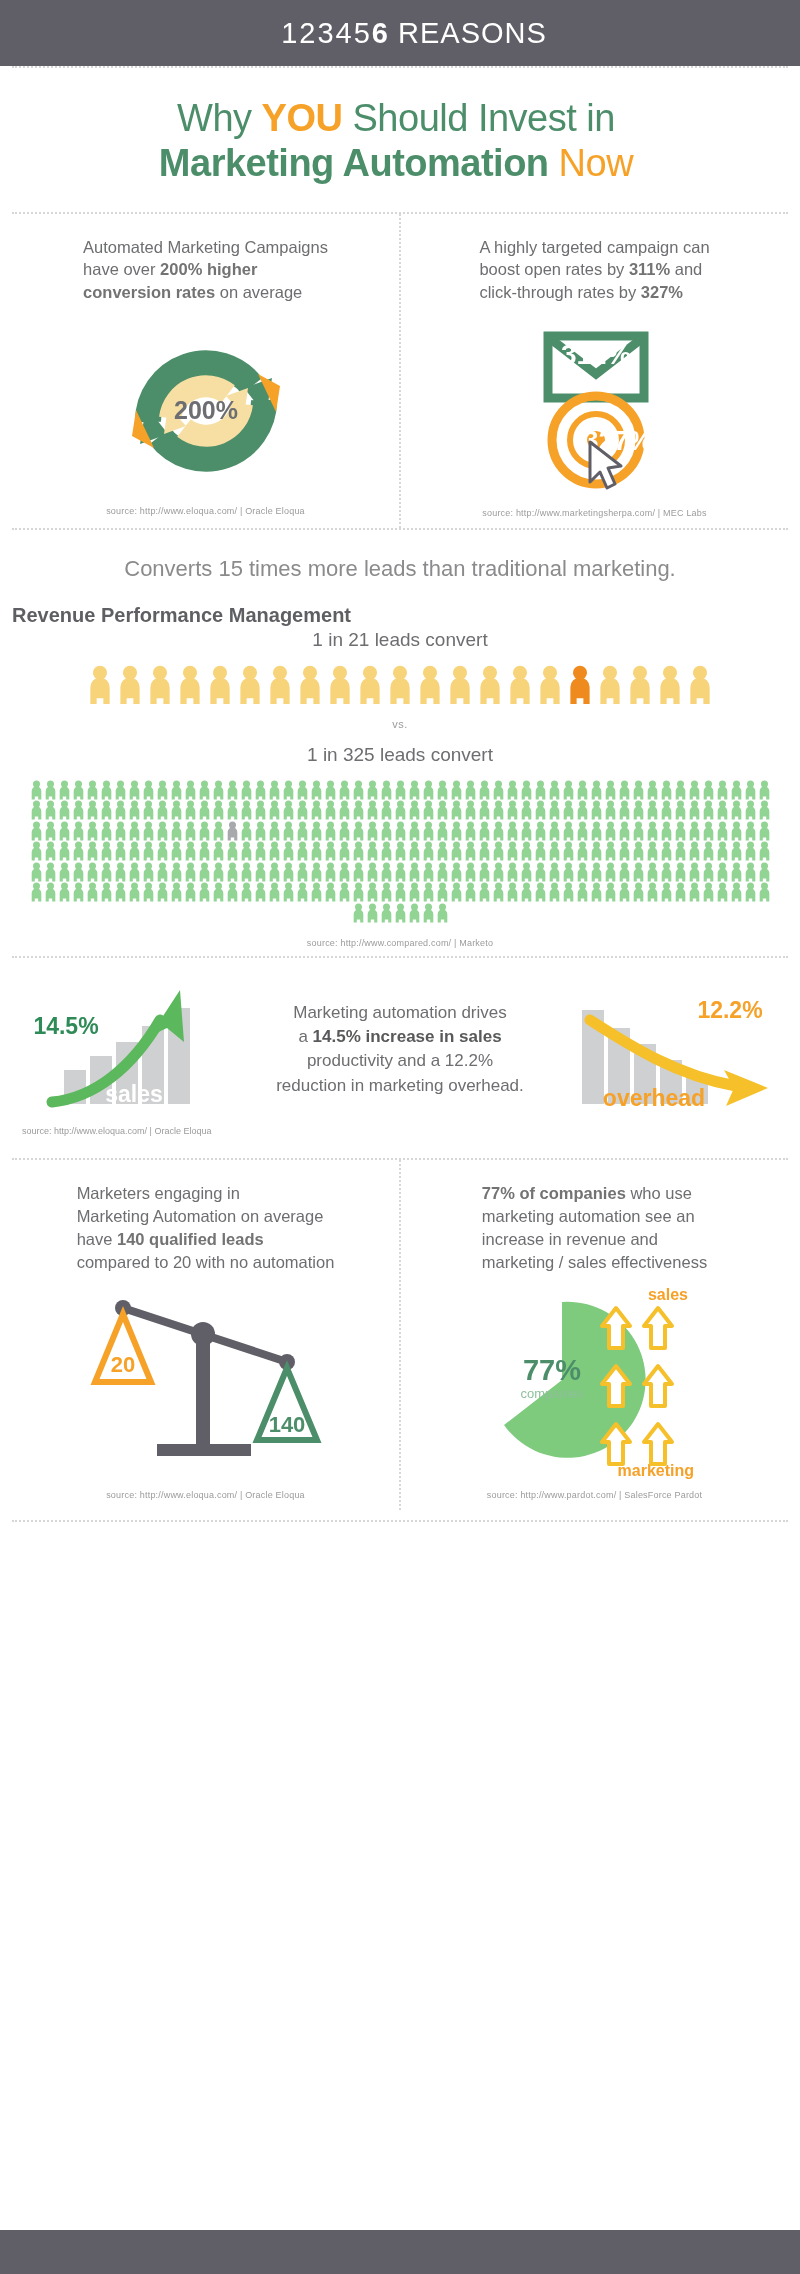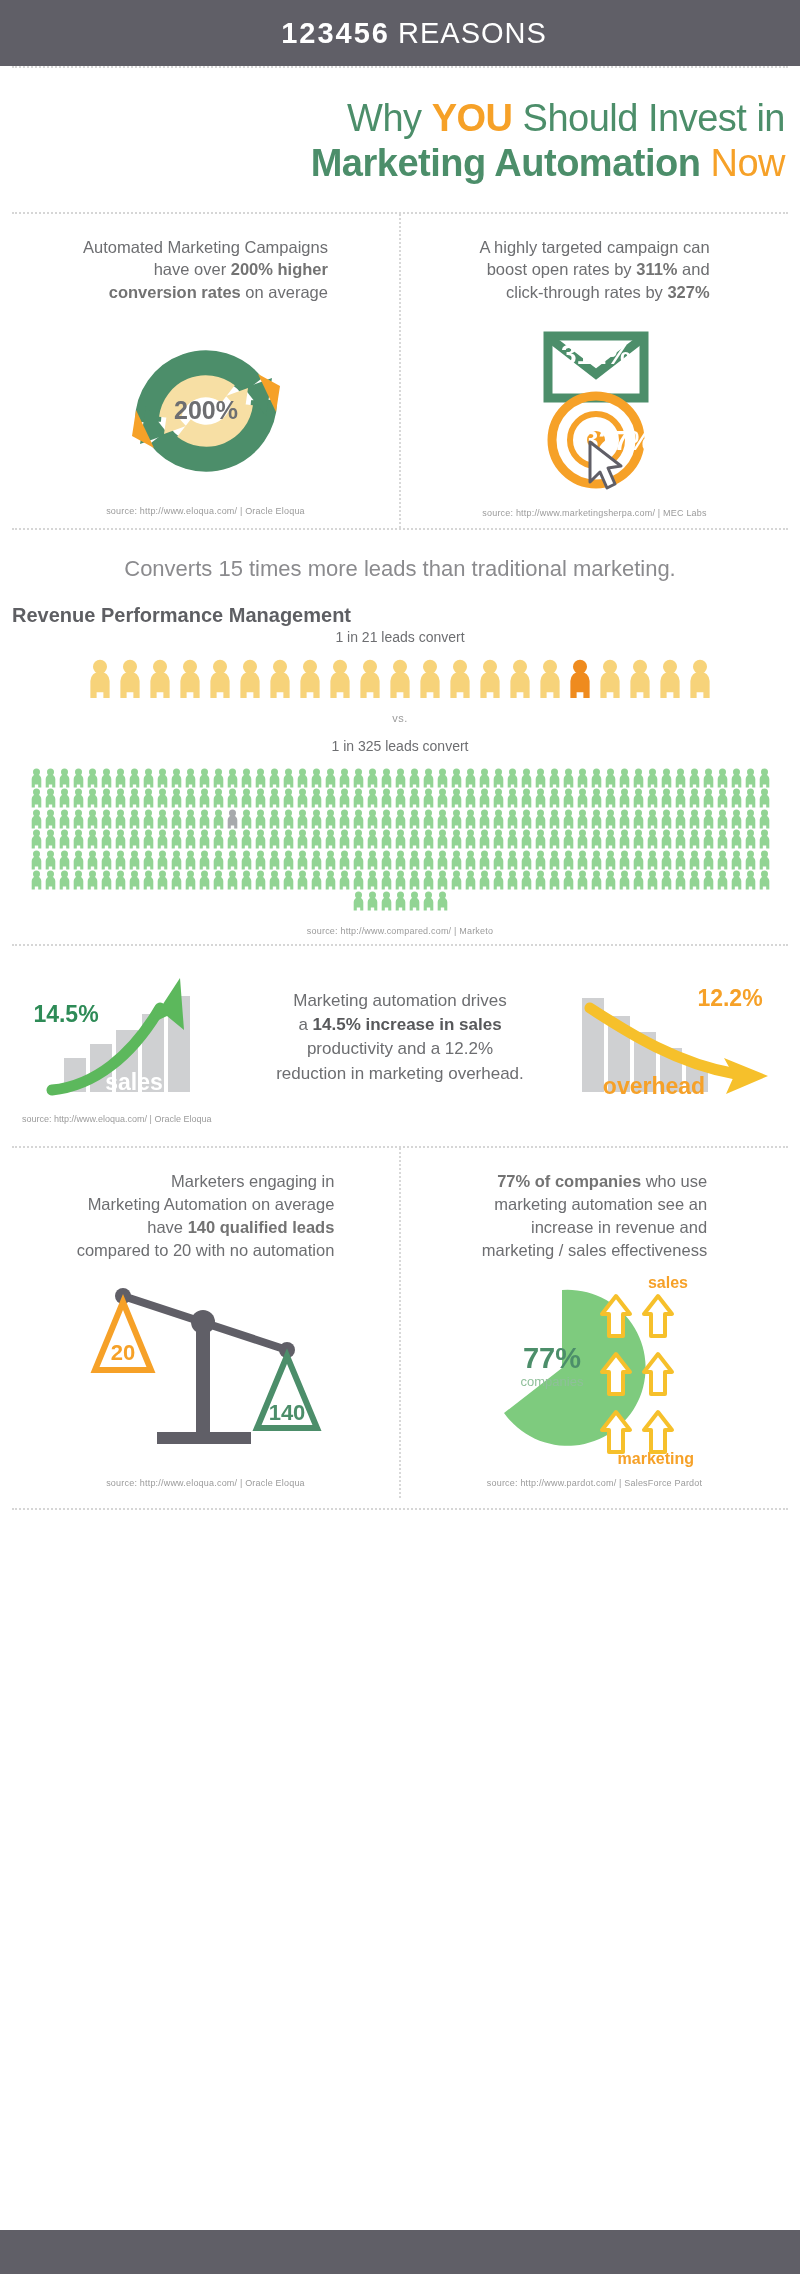--- a/index.html
+++ b/index.html
@@ -24,39 +24,39 @@
     align-items: center;
     justify-content: center;
   }
   .topbar-text {
     color: #ffffff;
     font-size: 29px;
     letter-spacing: 1px;
     font-family: "Liberation Sans", sans-serif;
     white-space: pre;
   }
-  .topbar-text .faded { font-weight: 700; letter-spacing: 2px; margin-left: 28px; }
+  .topbar-text .faded { font-weight: 400; letter-spacing: 2px; margin-left: 28px; }
   .topbar-text .six { font-weight: bold; }
 
   
   .divider {
     height: 1px;
     margin: 0 12px;
     border-top: 2px dotted #d6d6d6;
   }
   .vdivider {
     width: 1px;
     border-left: 2px dotted #d8d8d8;
     align-self: stretch;
   }
 
   
   .headline {
-    text-align: right;
-    padding: 28px 15px 26px 0;
+    text-align: center;
+    padding: 28px 8px 26px 0;
   }
   .headline .l1 {
     font-size: 38px;
     color: #4c8e6a;
     font-weight: 300;
     line-height: 1.18;
     letter-spacing: -0.5px;
   }
   .headline .l1 .hi { color: #f6a128; font-weight: bold; }
   .headline .l2 {
@@ -72,21 +72,21 @@
   .section { padding: 0 12px; }
   .twocol { display: flex; }
   .col {
     flex: 1;
     display: flex;
     flex-direction: column;
     align-items: center;
     padding: 22px 14px 10px 14px;
   }
   .blurb {
-    text-align: right;
+    text-align: left;
     color: #6d6e71;
     font-size: 16.5px;
     line-height: 1.38;
     font-weight: 300;
   }
   .blurb b { color: #737373; font-weight: bold; }
   .source {
     color: #9b9b9b;
     font-size: 9px;
     text-align: center;
@@ -107,21 +107,21 @@
     font-weight: 300;
     margin-bottom: 22px;
   }
   .sub-title {
     font-size: 20px;
     font-weight: bold;
     color: #5e5f63;
   }
   .sub-sub {
     text-align: center;
-    font-size: 14px;
+    font-size: 19px;
     color: #6d6e71;
     font-weight: 300;
     margin-top: 2px;
   }
   .vs {
     text-align: center;
     color: #9b9b9b;
     font-size: 11px;
     margin: 14px 0 14px 0;
     letter-spacing: .5px;

